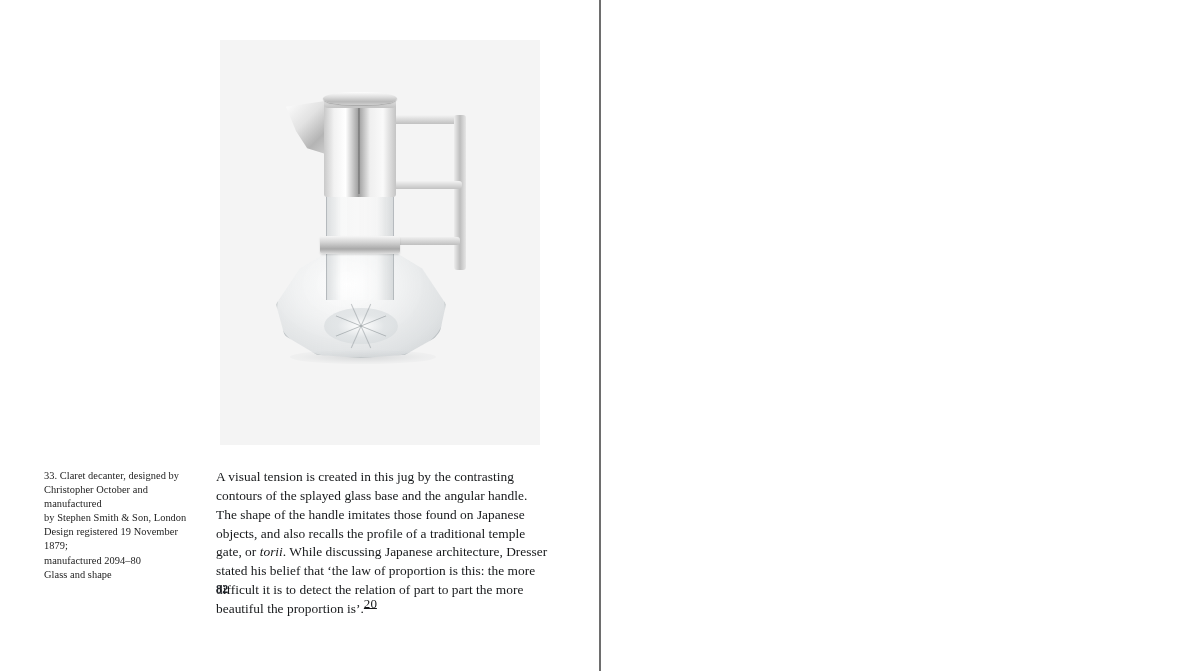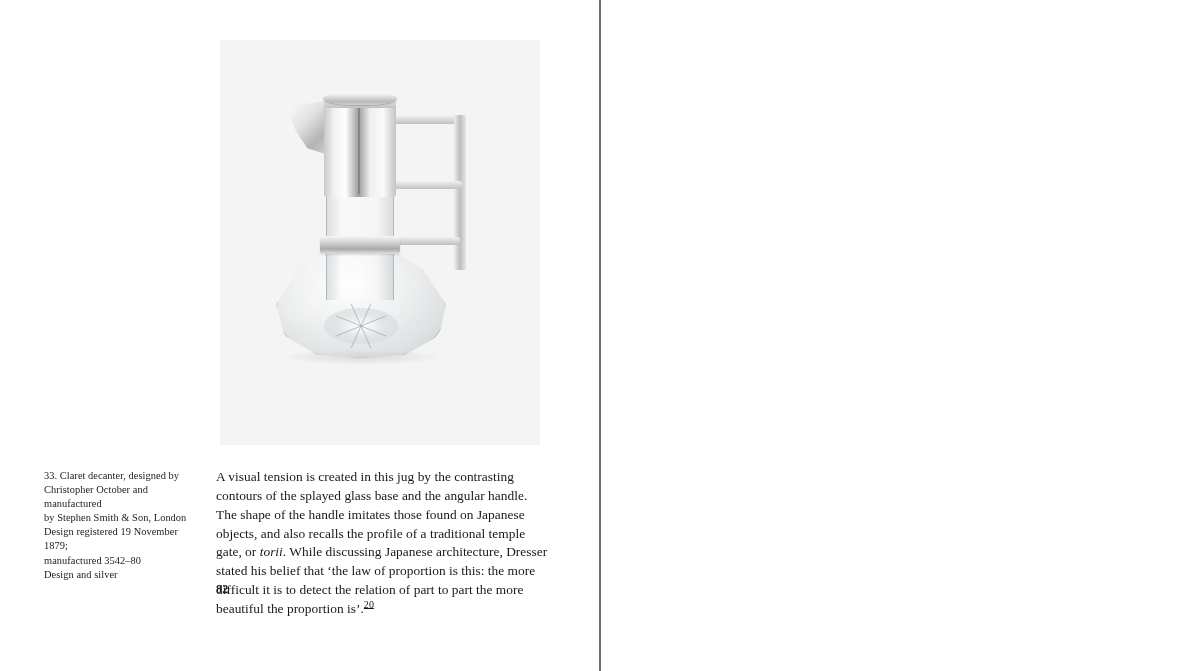--- a/index.html
+++ b/index.html
@@ -153,21 +153,21 @@
     top: 468px;
     font-size: 13.4px;
     line-height: 18.85px;
     color: #16181a;
     text-align: left;
     letter-spacing: .02px;
   }
   .body-left  { left: 216px; width: 332px; }
 
   .body i { }
-  .body sup { font-size: 10px; vertical-align: super; line-height: 0; text-decoration: underline; }
+  .body sup { font-size: 13px; vertical-align: super; line-height: 0; text-decoration: underline; }
 
   .folio {
     position: absolute;
     top: 582px;
     font-size: 12px;
     color: #20242a;
     letter-spacing: .3px;
     font-weight: bold;
   }
   .folio-left  { left: 216px; }
@@ -198,22 +198,22 @@
         <div class="l-lid"></div>
       </div>
     </div>
 
     <div class="caption caption-left">
       <div class="cap-main">
         <div>33. Claret decanter, designed by</div>
         <div>Christopher October and manufactured</div>
         <div>by Stephen Smith &amp; Son, London</div>
         <div>Design registered 19 November 1879;</div>
-        <div>manufactured 3542–80</div>
-        <div>Design and silver</div>
+        <div>manufactured 2094–80</div>
+        <div>Glass and shape</div>
       </div>
     </div>
 
     <div class="body body-left">
       <span>A visual tension is created in this jug by the contrasting contours of the splayed glass base and the angular handle. The shape of the handle imitates those found on Japanese objects, and also recalls the profile of a traditional temple gate, or </span><i>torii</i><span>. While discussing Japanese architecture, Dresser stated his belief that ‘the law of proportion is this: the more difficult it is to detect the relation of part to part the more beautiful the proportion is’.</span><sup>20</sup>
     </div>
 
     <div class="folio folio-left">82</div>
   </div>
 

